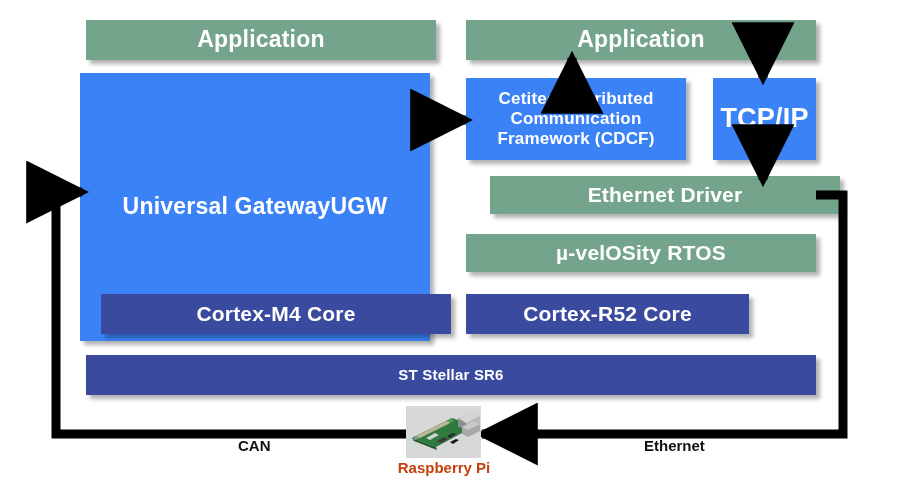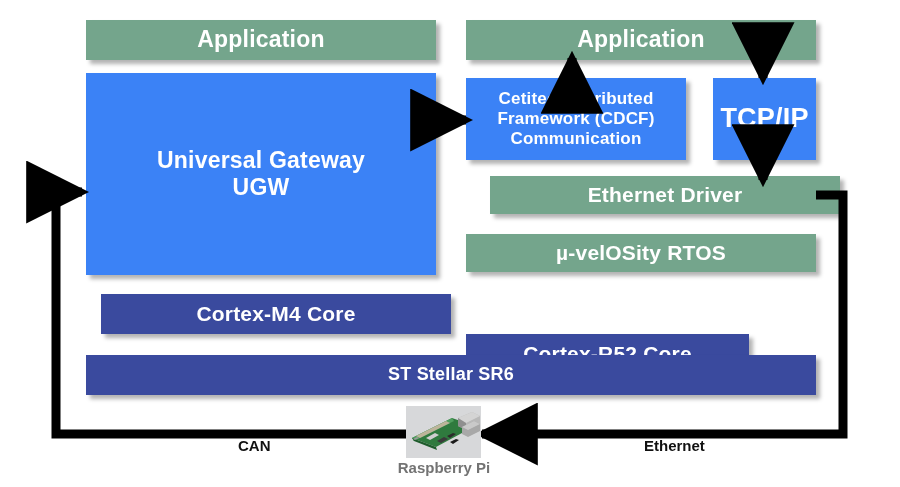--- a/index.html
+++ b/index.html
@@ -35,21 +35,21 @@
   .green { background: #74a58c; }
   .red   { background: #3b82f6; }
   .blue  { background: #3a4a9e; }
 
   .fs-app   { font-size: 23px; }
   .fs-ugw   { font-size: 23px; }
   .fs-cdcf  { font-size: 17px; }
   .fs-tcp   { font-size: 27px; }
   .fs-drv   { font-size: 21px; }
   .fs-core  { font-size: 21px; }
-  .fs-soc   { font-size: 18px; }
+  .fs-soc   { font-size: 15px; }
 
   
   .lines {
     position: absolute;
     left: 0; top: 0;
     width: 900px; height: 487px;
     pointer-events: none;
   }
 
   
@@ -72,53 +72,53 @@
     overflow: hidden;
   }
   .pi-caption {
     position: absolute;
     left: 380px;
     top: 459px;
     width: 128px;
     text-align: center;
     font-size: 15px;
     font-weight: bold;
-    color: #737373;
+    color: #c2410c;
     white-space: nowrap;
   }
 </style>
 </head>
 <body>
 
 <div id="diagram">
 
   <div class="box green fs-app" style="left:86px; top:20px; width:350px; height:40px;">Application</div>
 
-  <div class="box red fs-ugw" style="left:86px; top:73px; width:350px; height:202px; flex-direction:column;">
+  <div class="box red fs-ugw" style="left:80px; top:73px; width:350px; height:268px; flex-direction:row;">
     <span>Universal Gateway</span>
     <span>UGW</span>
   </div>
 
   <div class="box blue fs-core" style="left:86px; top:294px; width:350px; height:40px;margin-left:15px;">Cortex-M4 Core</div>
 
   <div class="box green fs-app" style="left:466px; top:20px; width:350px; height:40px;">Application</div>
 
   <div class="box red fs-cdcf" style="left:466px; top:78px; width:220px; height:82px; flex-direction:column;">
     <span>Cetitec Distributed</span>
+    <span>Communication</span>
     <span>Framework (CDCF)</span>
-    <span>Communication</span>
   </div>
 
   <div class="box red fs-tcp" style="left:713px; top:78px; width:103px; height:82px;">TCP/IP</div>
 
   <div class="box green fs-drv" style="left:490px; top:176px; width:350px; height:38px;">Ethernet Driver</div>
 
   <div class="box green fs-drv" style="left:466px; top:234px; width:350px; height:38px;">µ-velOSity RTOS</div>
 
-  <div class="box blue fs-core" style="left:466px; top:294px; width:283px; height:40px;margin-top:40px;">Cortex-R52 Core</div>
+  <div class="box blue fs-core" style="left:466px; top:294px; width:283px; height:40px;">Cortex-R52 Core</div>
 
   <div class="box blue fs-soc" style="left:86px; top:355px; width:730px; height:40px;">ST Stellar SR6</div>
 
   <svg class="lines" viewBox="0 0 900 487">
     <defs>
       <marker id="ah-r" markerWidth="7" markerHeight="7" refX="6.2" refY="3.5" orient="0">
         <path d="M0,0 L7,3.5 L0,7 z" fill="#000"></path>
       </marker>
       <marker id="ah-l" markerWidth="7" markerHeight="7" refX="6.2" refY="3.5" orient="180">
         <path d="M0,0 L7,3.5 L0,7 z" fill="#000"></path>

